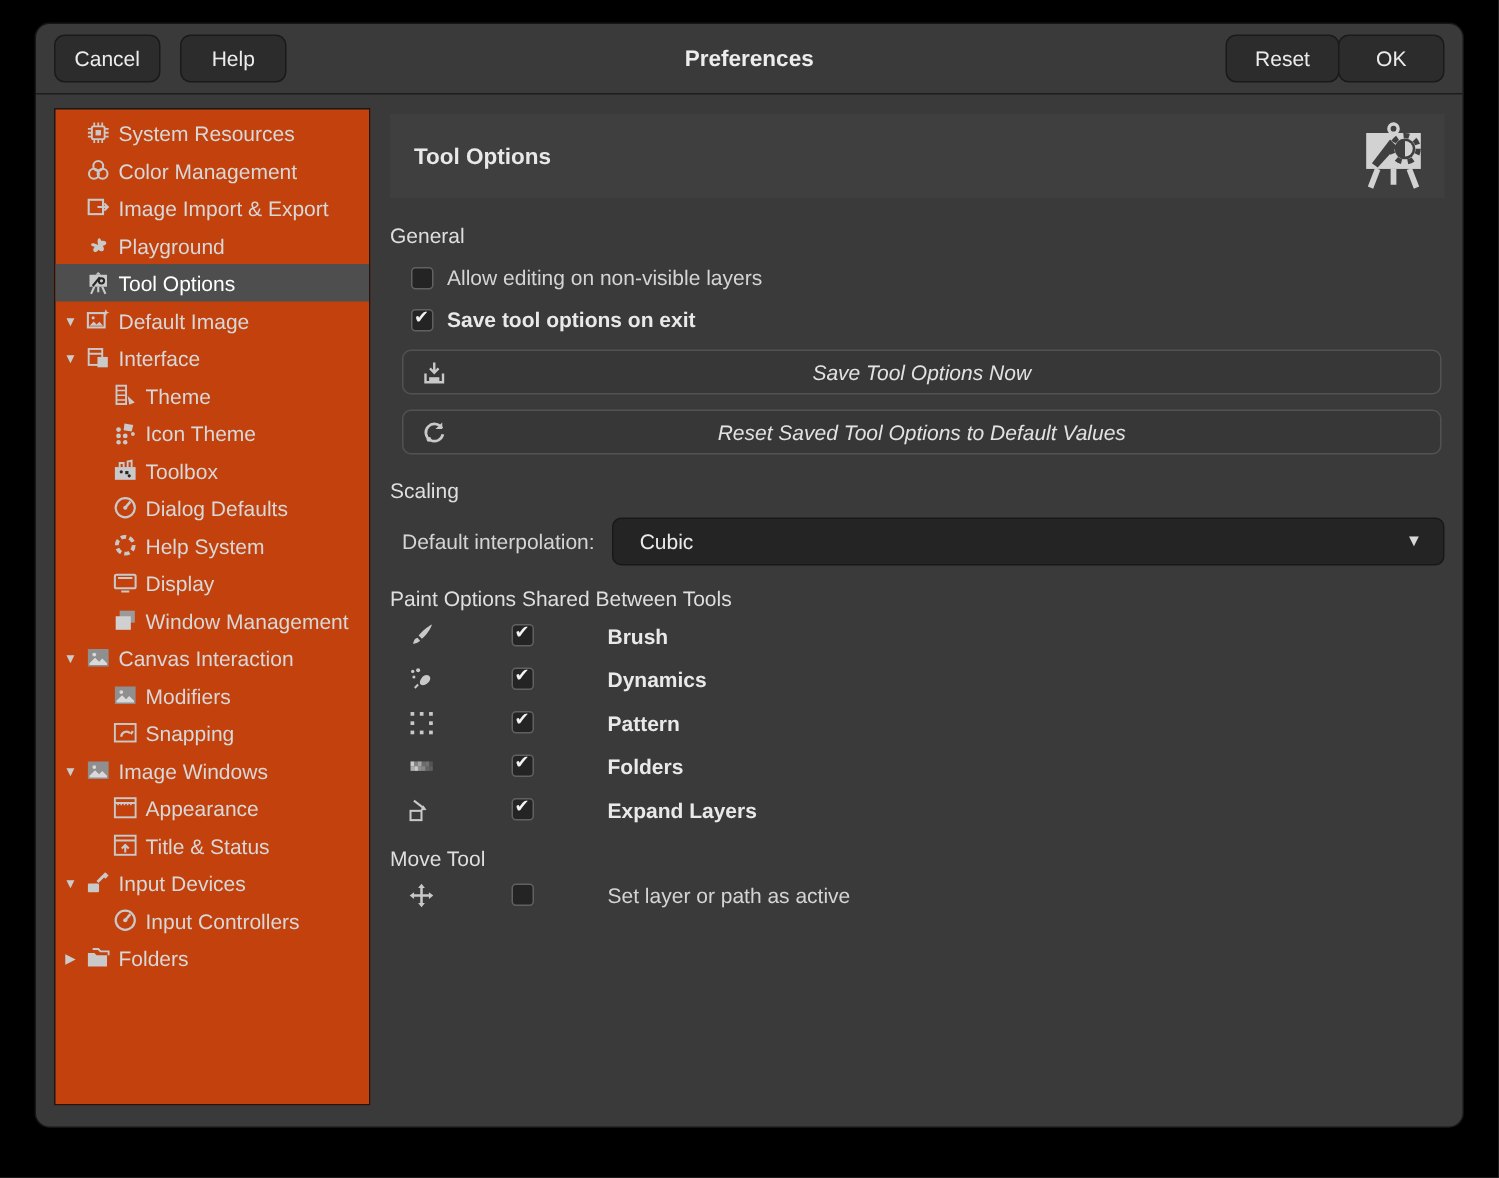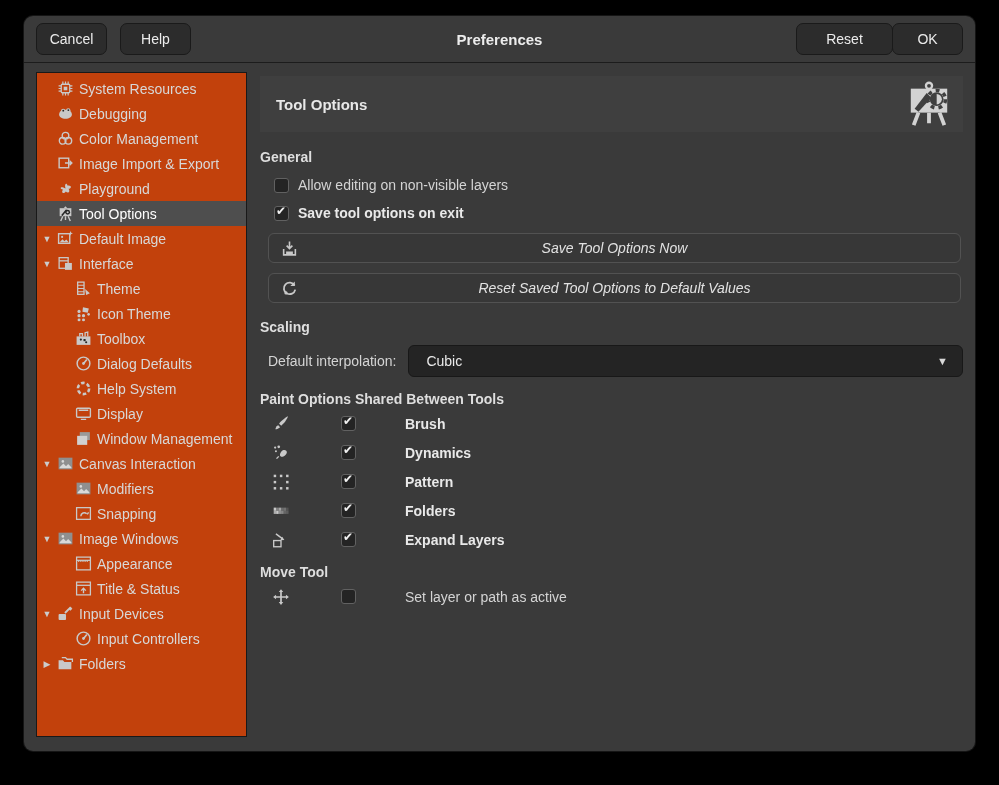--- a/index.html
+++ b/index.html
@@ -3,37 +3,37 @@
 <meta charset="utf-8">
 <style>
   html,body{margin:0;padding:0;}
   body{width:999px;height:785px;background:#000;font-family:"Liberation Sans",sans-serif;position:relative;overflow:hidden;}
   .dialog{position:absolute;left:24px;top:16px;width:951px;height:735px;background:#3a3a3a;border-radius:9px;box-shadow:0 0 0 1px #151515;}
   
   .titlebar{position:absolute;left:0;top:0;right:0;height:46px;border-bottom:1px solid #1c1c1c;}
   .tb-btn{position:absolute;top:7px;height:32px;box-sizing:border-box;background:#2c2c2c;border:1px solid #1a1a1a;border-radius:7px;color:#ececec;font-size:14px;display:flex;align-items:center;justify-content:center;cursor:default;}
   .btn-cancel{left:12px;width:71px}
   .btn-help{left:96px;width:71px}
-  .btn-reset{right:82px;width:97px}
+  .btn-reset{right:82px;width:76px}
   .btn-ok{right:12px;width:71px}
   .tb-title{position:absolute;left:200px;right:200px;top:0;height:46px;display:flex;align-items:center;justify-content:center;color:#ececec;font-weight:bold;font-size:15px;}
   
   .sidebar{position:absolute;left:12px;top:56px;width:211px;height:665px;background:#c2410c;border:1px solid #191919;box-sizing:border-box;padding-top:3px;overflow:hidden;}
   .side-row{height:25px;display:flex;align-items:center;color:#d8d8d8;font-size:14px;white-space:nowrap;cursor:default;}
   .side-row.selected{background:#4e4e4e;color:#ffffff;}
   .expander{width:20px;flex:0 0 20px;text-align:center;font-size:9px;color:#cccccc;}
   .side-row.child .expander{width:38px;flex:0 0 38px;}
   .side-icon{width:17px;height:17px;flex:0 0 17px;margin-right:5px;}
   .side-icon svg{display:block;}
   
   .main{position:absolute;left:236px;top:60px;width:703px;}
   .panel-header{height:56px;background:#3f3f3f;position:relative;display:flex;align-items:center;margin-bottom:15px;}
   .panel-title{margin-left:16px;font-weight:bold;font-size:15px;color:#e8e8e8;}
   .panel-icon{position:absolute;right:9px;top:5px;width:50px;height:46px;}
-  .section-h{font-weight:bold;font-size:14px;color:#dedede;height:20px;line-height:20px;}
+  .section-h{font-weight:normal;font-size:14px;color:#dedede;height:20px;line-height:20px;}
   .mt14{margin-top:14px}.mt12{margin-top:12px}.mt8{margin-top:8px}.mb4{margin-bottom:4px}
   .check-row{display:flex;align-items:center;height:28px;padding-left:14px;font-size:14px;color:#d4d4d4;cursor:default;}
   .checkbox{width:15px;height:15px;flex:0 0 15px;box-sizing:border-box;background:#242424;border:1px solid #616161;border-radius:3px;margin-right:9px;position:relative;}
   .checkbox.checked::after{content:"\2714";position:absolute;left:1px;top:-3px;color:#f2f2f2;font-size:12px;}
   .bold-label{font-weight:bold;color:#e9e9e9;}
   .big-btn{display:flex;align-items:center;height:30px;box-sizing:border-box;background:#373737;border:1px solid #525252;border-radius:6px;margin:0 2px 10px 8px;position:relative;color:#e2e2e2;font-size:14px;cursor:default;font-style:italic;}
   .big-btn .btn-icon{position:absolute;left:12px;width:17px;height:17px;}
   .big-btn .btn-label{flex:1;text-align:center;}
   .btn-stack{margin-top:6px;}
   .interp-row{display:flex;align-items:center;margin:8px 0 0 8px;height:32px;}
@@ -68,33 +68,20 @@
             <rect x="4" y="4" width="8" height="8" rx="1" stroke="#c9c9c9" stroke-width="1.2" fill="none"></rect>
             <rect x="6.3" y="6.3" width="3.4" height="3.4" fill="#c9c9c9"></rect>
           </svg>
         </span>
         <span>System Resources</span>
       </div>
       <div class="side-row">
         <span class="expander"></span>
         <span class="side-icon">
           <svg viewBox="0 0 16 16" width="100%" height="100%" fill="none" xmlns="http://www.w3.org/2000/svg">
-            <path d="M2 9c0-3 2.5-4.5 6-4.5S14 6 14 9c0 2.5-2.5 4-6 4S2 11.5 2 9z" fill="#c9c9c9"></path>
-            <circle cx="5.8" cy="5.5" r="2" fill="#c9c9c9"></circle>
-            <circle cx="10.6" cy="5" r="2" fill="#c9c9c9"></circle>
-            <circle cx="5.9" cy="5.3" r="0.9" fill="#262626"></circle>
-            <circle cx="10.7" cy="4.8" r="0.9" fill="#262626"></circle>
-          </svg>
-        </span>
-        <span>Debugging</span>
-      </div>
-      <div class="side-row">
-        <span class="expander"></span>
-        <span class="side-icon">
-          <svg viewBox="0 0 16 16" width="100%" height="100%" fill="none" xmlns="http://www.w3.org/2000/svg">
             <circle cx="8" cy="5.3" r="3.1" stroke="#c9c9c9" stroke-width="1.3" fill="none"></circle>
             <circle cx="5.3" cy="10.2" r="3.1" stroke="#c9c9c9" stroke-width="1.3" fill="none"></circle>
             <circle cx="10.7" cy="10.2" r="3.1" stroke="#c9c9c9" stroke-width="1.3" fill="none"></circle>
           </svg>
         </span>
         <span>Color Management</span>
       </div>
       <div class="side-row">
         <span class="expander"></span>
         <span class="side-icon">

